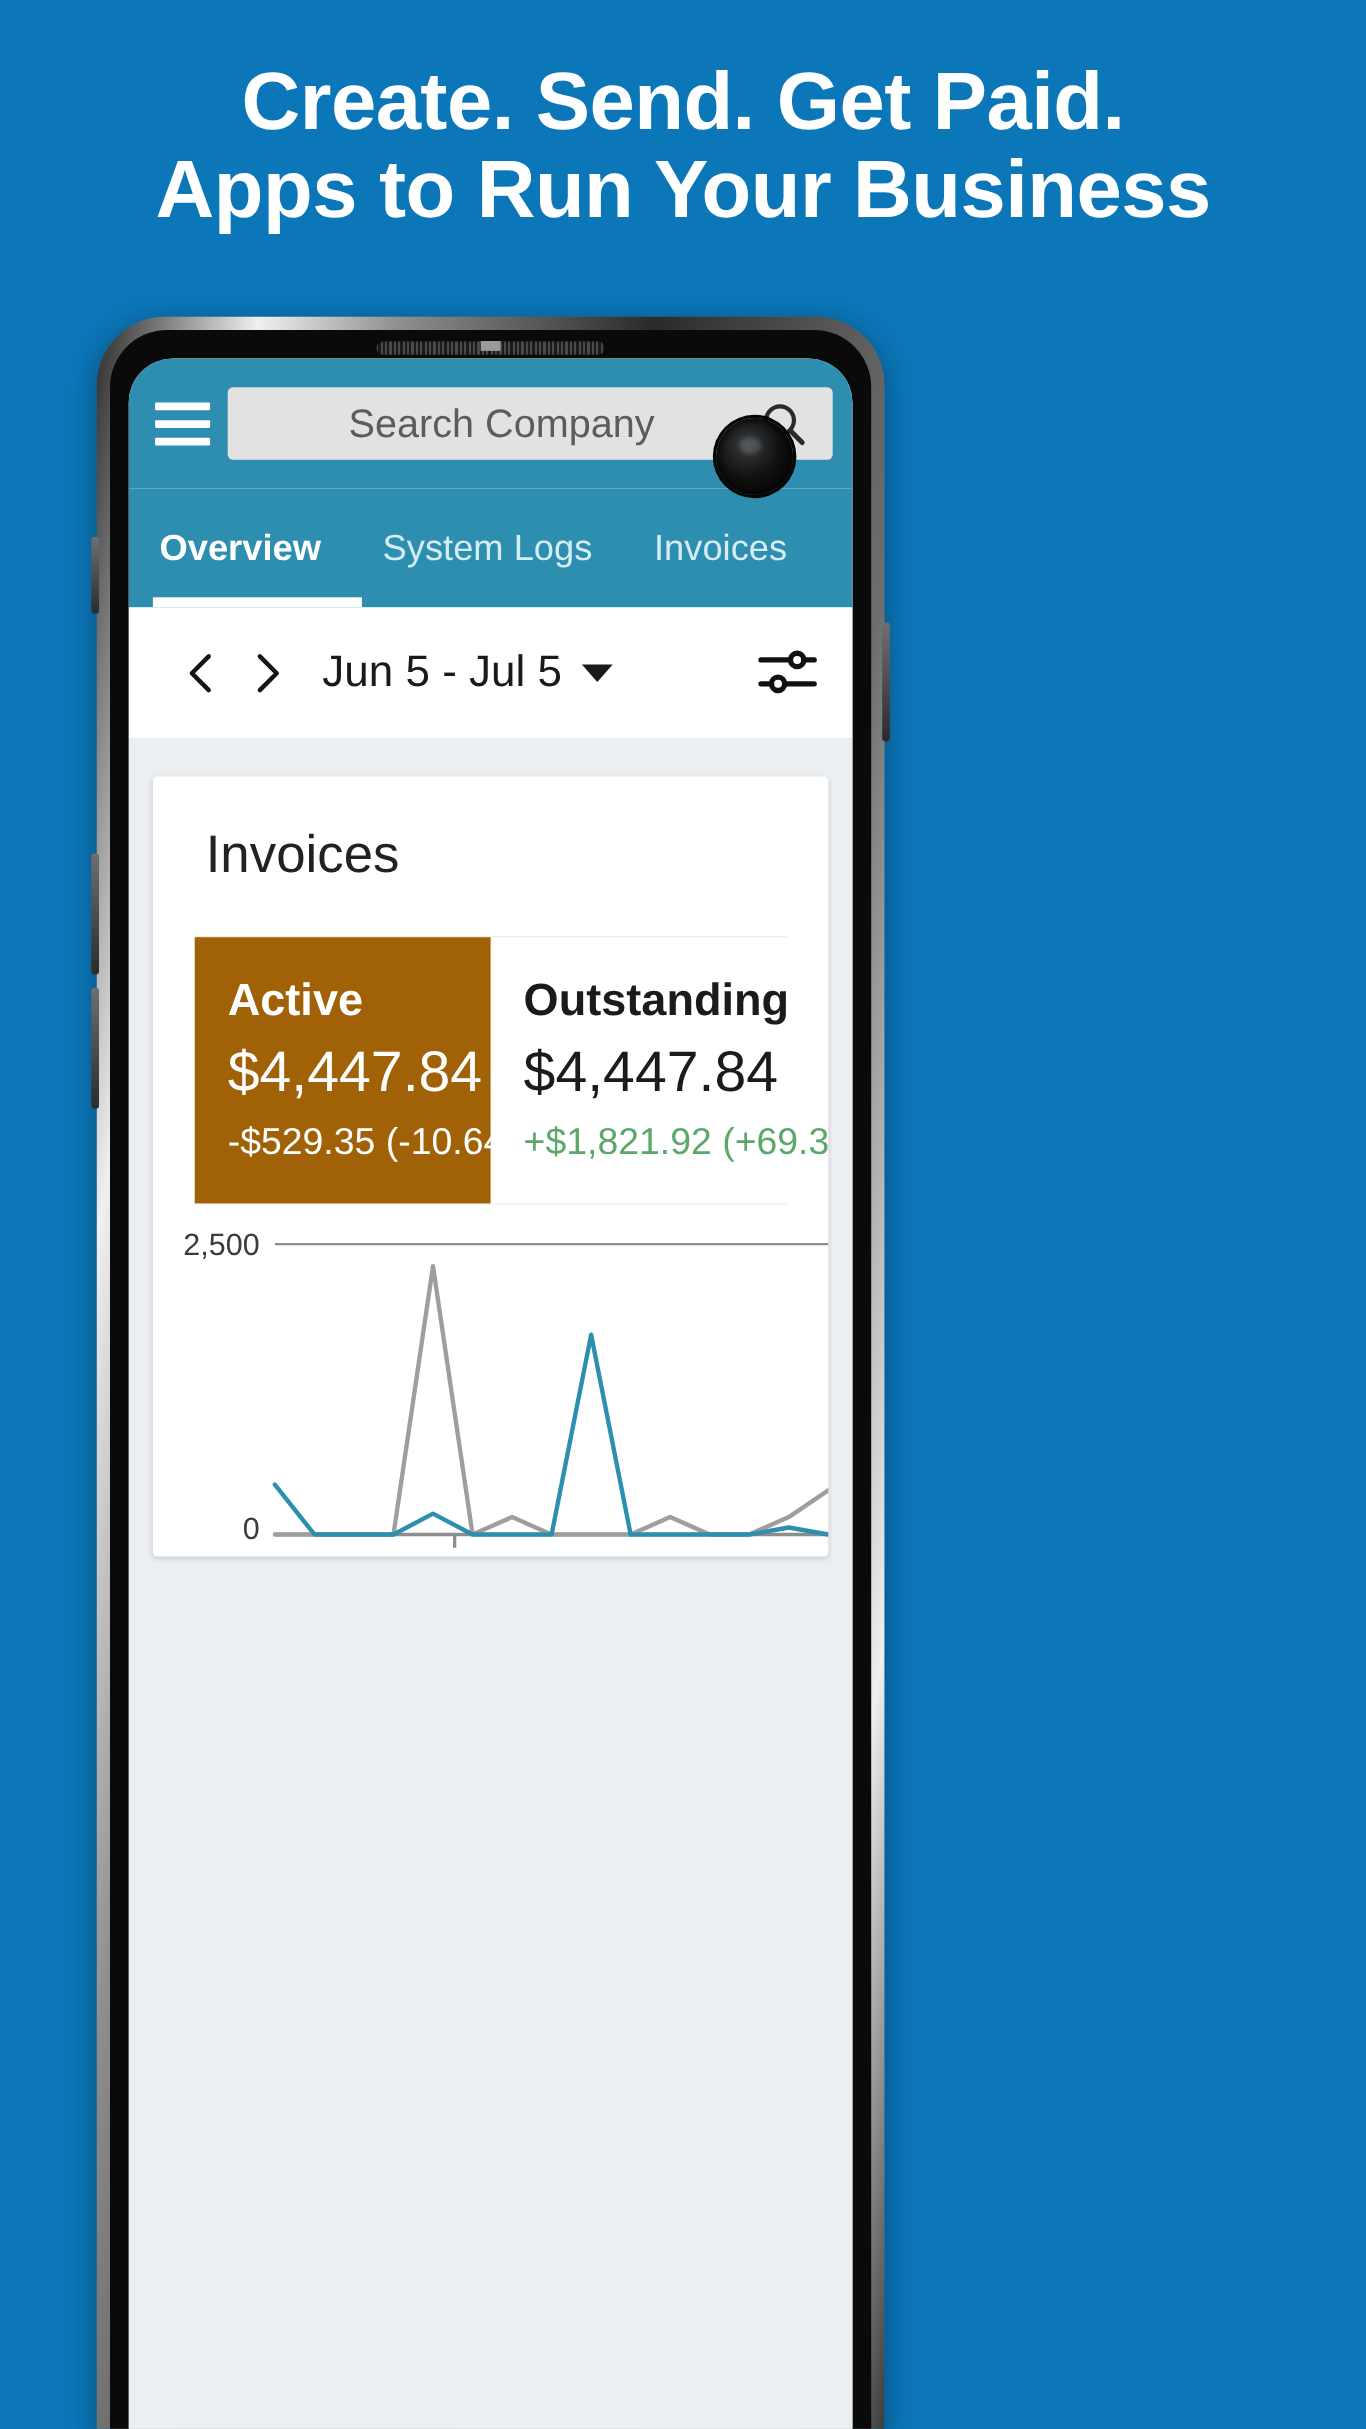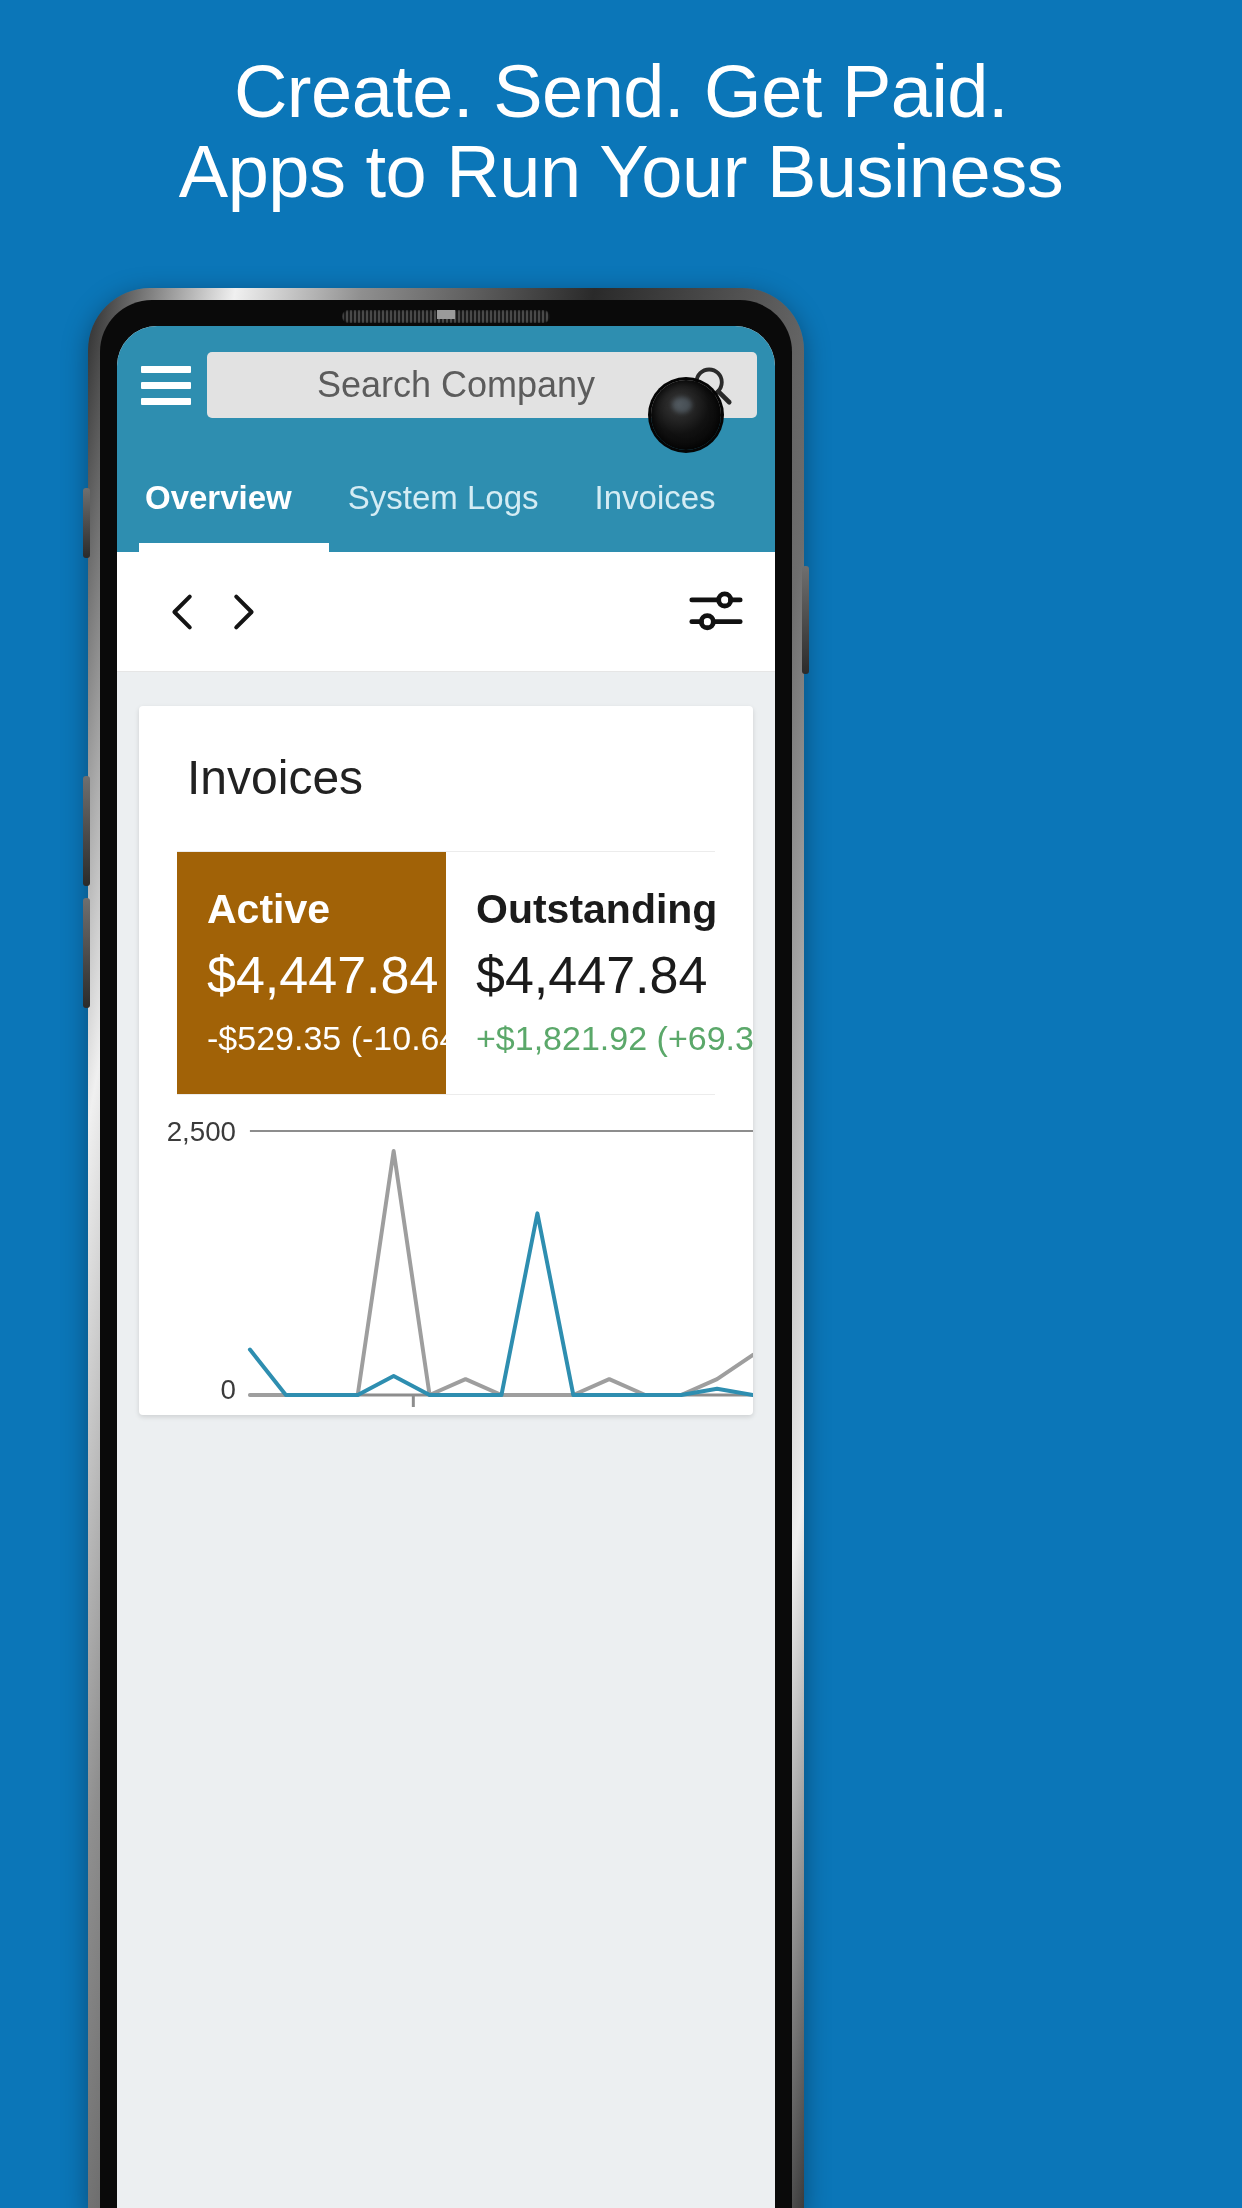--- a/index.html
+++ b/index.html
@@ -12,21 +12,21 @@
   }
 
   
   .headline {
     position:absolute;
     top:52px; left:0; width:1242px;
     text-align:center;
     color:#FFFFFF;
     font-size:74px;
     line-height:1.08;
-    font-weight:400;
+    font-weight:700;
     letter-spacing:-0.5px;
     white-space:nowrap;
   }
   .headline .l2 { display:block; }
 
   
   .device {
     position:absolute;
     left:88px;
     top:288px;
@@ -287,20 +287,24 @@
         <div class="chev">
           <svg viewBox="0 0 24 24" width="46" height="46">
             <polyline points="15,4 7,12 15,20" fill="none" stroke="#141414" stroke-width="2.1" stroke-linecap="round" stroke-linejoin="round"></polyline>
           </svg>
         </div>
         <div class="chev">
           <svg viewBox="0 0 24 24" width="46" height="46">
             <polyline points="9,4 17,12 9,20" fill="none" stroke="#141414" stroke-width="2.1" stroke-linecap="round" stroke-linejoin="round"></polyline>
           </svg>
         </div>
+        <div class="daterange">
+          <span>Jun 5 - Jul 5</span>
+          <span class="caret"></span>
+        </div>
         <svg class="filter-icon" viewBox="0 0 24 24">
           <line x1="2" y1="7" x2="13" y2="7" stroke="#111" stroke-width="2" stroke-linecap="round"></line>
           <line x1="18" y1="7" x2="22" y2="7" stroke="#111" stroke-width="2" stroke-linecap="round"></line>
           <circle cx="15.6" cy="7" r="2.5" fill="none" stroke="#111" stroke-width="2"></circle>
           <line x1="2" y1="16" x2="6" y2="16" stroke="#111" stroke-width="2" stroke-linecap="round"></line>
           <line x1="11" y1="16" x2="22" y2="16" stroke="#111" stroke-width="2" stroke-linecap="round"></line>
           <circle cx="8.4" cy="16" r="2.5" fill="none" stroke="#111" stroke-width="2"></circle>
         </svg>
       </div>
 

